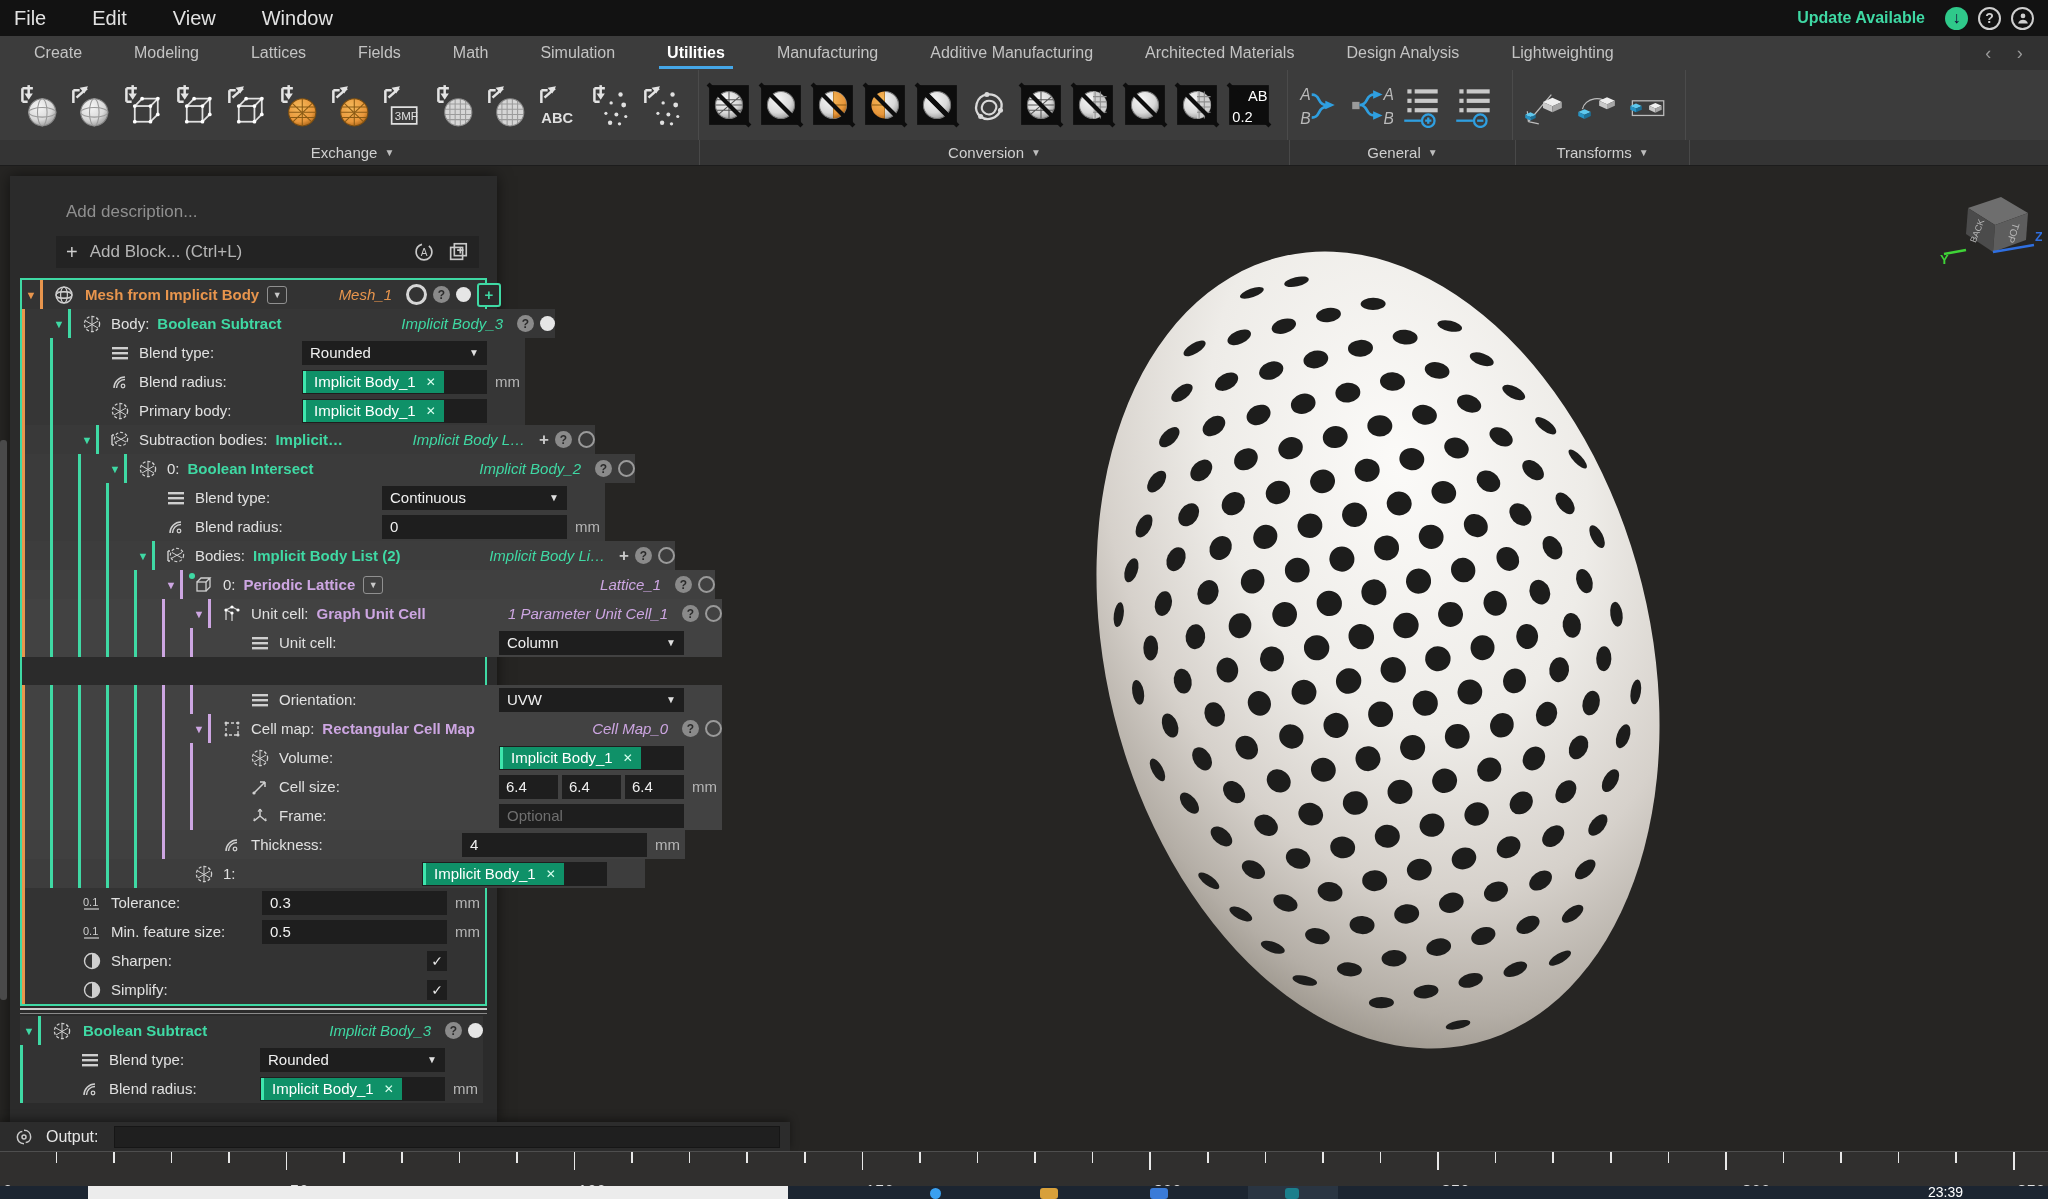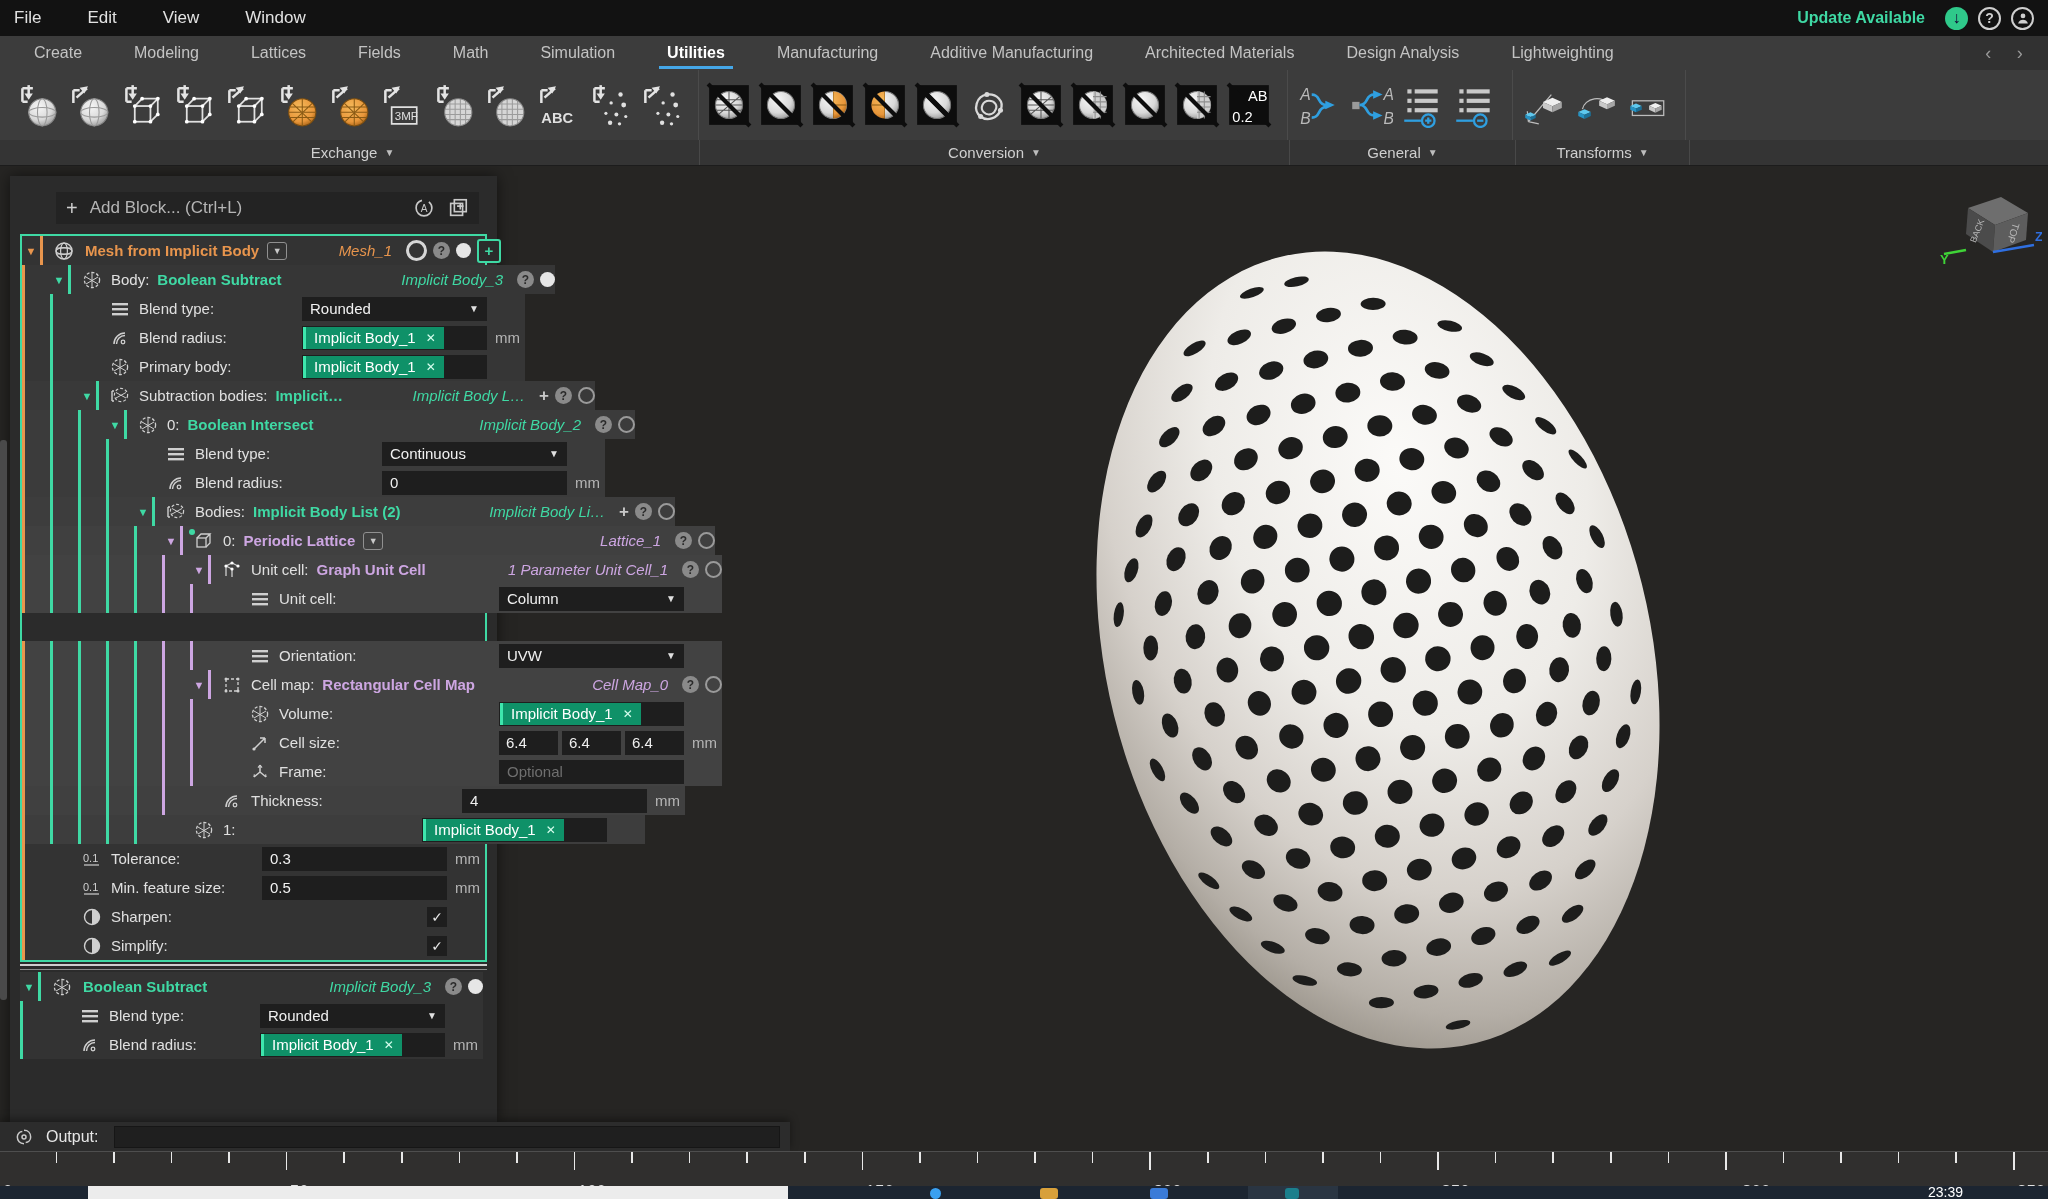--- a/index.html
+++ b/index.html
@@ -1,21 +1,21 @@
 <!DOCTYPE html>
 <html><head>
 <meta charset="utf-8">
 <style>
   html,body{margin:0;padding:0;background:#000;}
   #app{position:relative;width:2048px;height:1199px;overflow:hidden;
        font-family:"Liberation Sans",sans-serif;color:#d8d8d8;background:#262523;}
   
   .menubar{position:absolute;left:0;top:0;width:100%;height:36px;background:#121212;
            display:flex;align-items:center;padding:0 14px;box-sizing:border-box;}
-  .menubar .mitem{color:#e2e2e2;font-size:17px;margin-right:46px;cursor:default;}
+  .menubar .mitem{color:#e2e2e2;font-size:20px;margin-right:46px;cursor:default;}
   .menubar .spacer{flex:1;}
   .update-lbl{color:#3fd9a4;font-weight:bold;font-size:16px;margin-right:10px;}
   .circ{width:23px;height:23px;border-radius:50%;display:flex;align-items:center;justify-content:center;margin-left:10px;}
   .circ.dl{background:#2fc98a;color:#103;}
   .circ.out{border:2px solid #cfcfcf;color:#cfcfcf;font-weight:bold;font-size:14px;box-sizing:border-box;}
   
   .tabs{position:absolute;left:0;top:36px;width:100%;height:34px;background:#3c3c3c;
         display:flex;align-items:stretch;padding:0 0 0 8px;box-sizing:border-box;}
   .tab{display:flex;align-items:center;padding:0 26px;font-size:16px;color:#c3c3c3;position:relative;cursor:pointer;}
   .tab.active{color:#fff;font-weight:bold;}
@@ -755,20 +755,21 @@
       <text id="vc-back" x="42" y="44" font-size="9" fill="#b7b7b7" transform="rotate(-68 42 44)" text-anchor="middle">BACK</text>
       <text id="vc-top" x="72" y="44" font-size="10" fill="#b7b7b7" transform="rotate(107 72 44)" text-anchor="middle">TOP</text>
       <line x1="28" y1="62" x2="6" y2="66" stroke="#3fd437" stroke-width="2.4"></line>
       <line x1="55" y1="64" x2="96" y2="57" stroke="#2f6fe0" stroke-width="2.4"></line>
       <text id="vc-y" x="2" y="76" font-size="13" fill="#3fd437" font-weight="bold">Y</text>
       <text id="vc-z" x="97" y="53" font-size="13" fill="#2f6fe0" font-weight="bold">Z</text>
     </svg>
 
     <div class="panel">
       <div class="nb-head">
+        <div class="nb-desc">Add description...</div>
         <div class="addblock">
           <span class="plus">+</span>
           <span>Add Block... (Ctrl+L)</span>
           <span class="sp"></span>
           <svg viewBox="0 0 24 24">
               <circle cx="12" cy="12" r="8.6" fill="none" stroke="#c9c9c9" stroke-width="1.8" stroke-dasharray="38 8"></circle>
               <text x="12" y="16" font-size="11" fill="#c9c9c9" text-anchor="middle">A</text>
             </svg>
           <svg viewBox="0 0 24 24">
               <rect x="4" y="7" width="13" height="13" fill="none" stroke="#c9c9c9" stroke-width="1.8"></rect>

